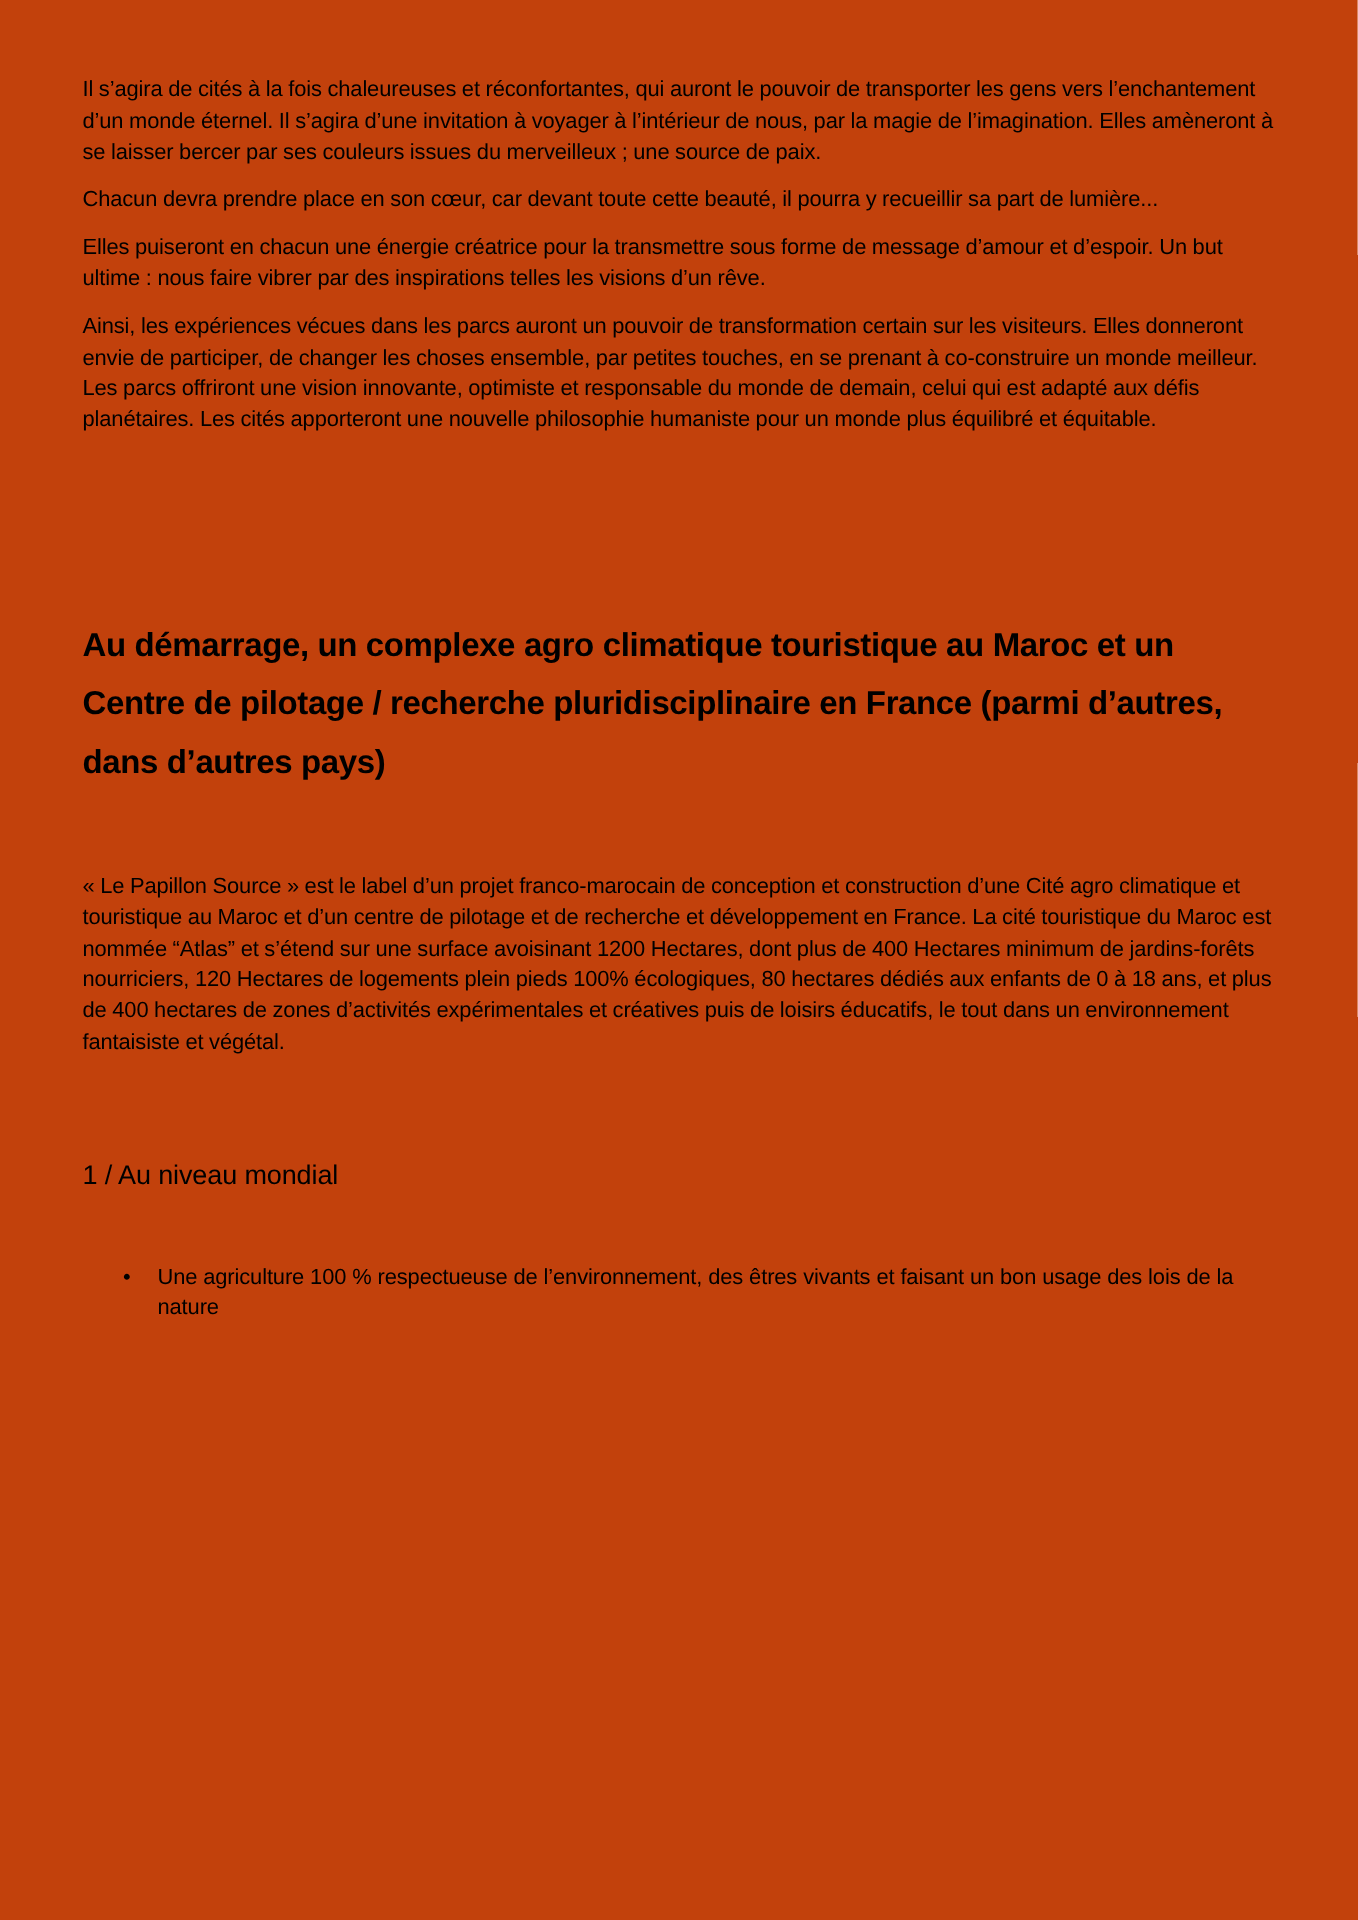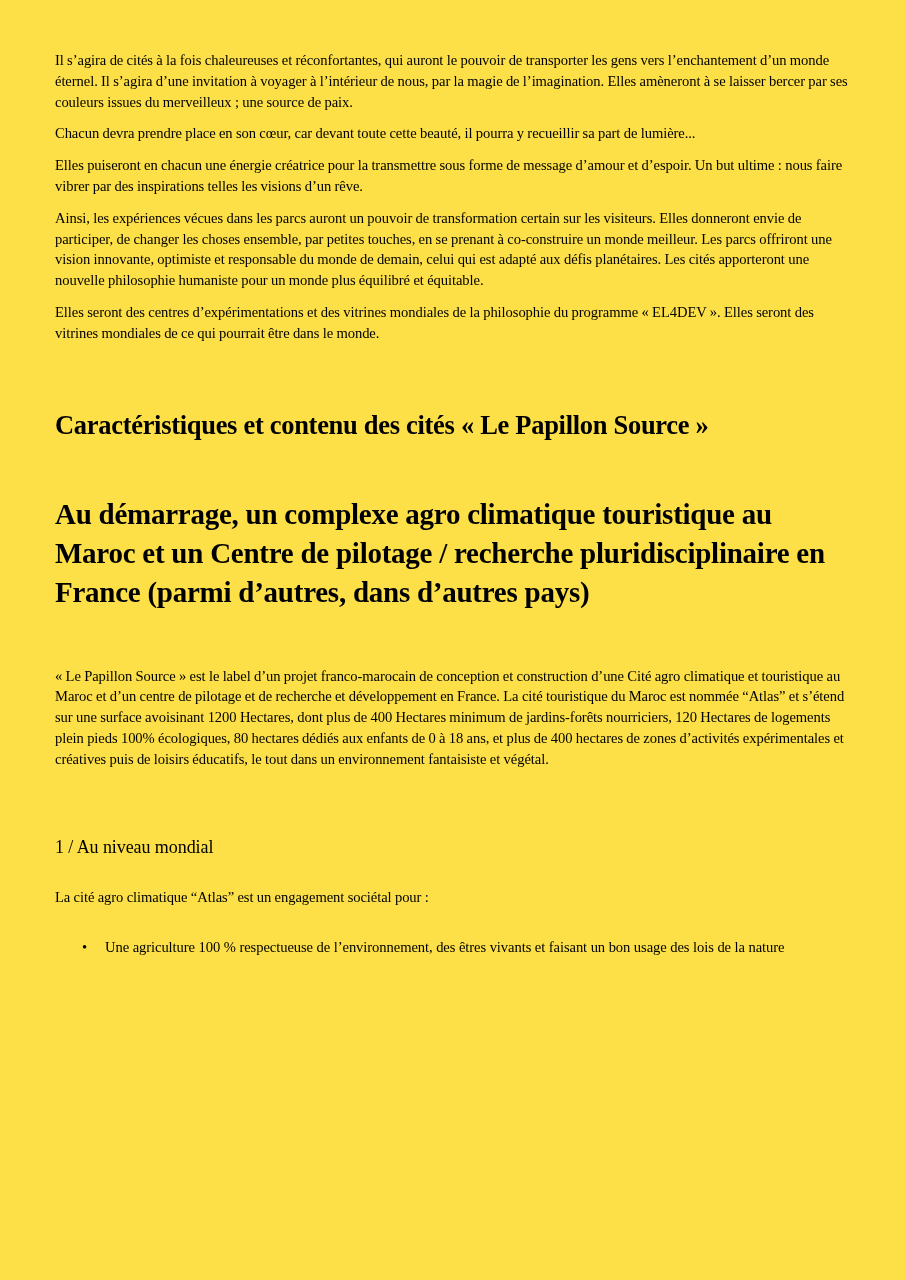--- a/index.html
+++ b/index.html
@@ -16,22 +16,21 @@
     color: #000000;
     -webkit-font-smoothing: antialiased;
   }
 
   #page {
     position: relative;
     width: 905px;
     height: 1280px;
     box-sizing: border-box;
     padding: 0;
-    background: #fde047;
-    font-family: Liberation Serif, serif;
+    background: #c2410c;
   }
 
   
   .doc-body {
     position: absolute;
     left: 55px;
     top: 50px;
     width: 797px;
   }
 
@@ -52,21 +51,21 @@
     margin: 0;
     font-size: 26.5px;
     line-height: 32px;
     font-weight: bold;
     letter-spacing: -0.3px;
     white-space: nowrap;
   }
 
   h1.heading-large {
     margin: 0;
-    font-size: 29px;
+    font-size: 22px;
     line-height: 39px;
     font-weight: bold;
     letter-spacing: -0.25px;
   }
 
   .spacer-xl { height: 54px; }
   .spacer-lg { height: 38px; }
   .spacer-md { height: 30px; }
   .spacer-sm { height: 18px; }
 
@@ -102,44 +101,41 @@
 </head>
 <body>
 
 <div id="page">
   <div class="doc-body">
 
     <p class="para">Il s’agira de cités à la fois chaleureuses et réconfortantes, qui auront le pouvoir de transporter les gens vers l’enchantement d’un monde éternel. Il s’agira d’une invitation à voyager à l’intérieur de nous, par la magie de l’imagination. Elles amèneront à se laisser bercer par ses couleurs issues du merveilleux ; une source de paix.</p>
     <p class="para">Chacun devra prendre place en son cœur, car devant toute cette beauté, il pourra y recueillir sa part de lumière...</p>
     <p class="para">Elles puiseront en chacun une énergie créatrice pour la transmettre sous forme de message d’amour et d’espoir. Un but ultime : nous faire vibrer par des inspirations telles les visions d’un rêve.</p>
     <p class="para">Ainsi, les expériences vécues dans les parcs auront un pouvoir de transformation certain sur les visiteurs. Elles donneront envie de participer, de changer les choses ensemble, par petites touches, en se prenant à co-construire un monde meilleur. Les parcs offriront une vision innovante, optimiste et responsable du monde de demain, celui qui est adapté aux défis planétaires. Les cités apporteront une nouvelle philosophie humaniste pour un monde plus équilibré et équitable.</p>
-    <p class="para">Elles seront des centres d’expérimentations et des vitrines mondiales de la philosophie du programme « EL4DEV ». Elles seront des vitrines mondiales de ce qui pourrait être dans le monde.</p>
 
     <div class="spacer-xl"></div>
 
-    <h2 class="heading-small">Caractéristiques et contenu des cités « Le Papillon Source »</h2>
 
     <div class="spacer-xl"></div>
 
     <h1 class="heading-large">Au démarrage, un complexe agro climatique touristique au Maroc et un Centre de pilotage / recherche pluridisciplinaire en France (parmi d’autres, dans d’autres pays)</h1>
 
     <div class="spacer-xl"></div>
 
     <p class="para">« Le Papillon Source » est le label d’un projet franco-marocain de conception et construction d’une Cité agro climatique et touristique au Maroc et d’un centre de pilotage et de recherche et développement en France. La cité touristique du Maroc est nommée “Atlas” et s’étend sur une surface avoisinant 1200 Hectares, dont plus de 400 Hectares minimum de jardins-forêts nourriciers, 120 Hectares de logements plein pieds 100% écologiques, 80 hectares dédiés aux enfants de 0 à 18 ans, et plus de 400 hectares de zones d’activités expérimentales et créatives puis de loisirs éducatifs, le tout dans un environnement fantaisiste et végétal.</p>
 
     <div class="spacer-sm"></div>
 
 
     <div class="spacer-lg"></div>
 
     <p class="section-label">1 / Au niveau mondial</p>
 
     <div class="spacer-md"></div>
 
-    <p class="para">La cité agro climatique “Atlas” est un engagement sociétal pour :</p>
 
     <div class="spacer-sm"></div>
 
     <ul class="bullets">
       <li>
         <span class="bullet-glyph">•</span>
         <span>Une agriculture 100 % respectueuse de l’environnement, des êtres vivants et faisant un bon usage des lois de la nature</span>
       </li>
     </ul>
 

